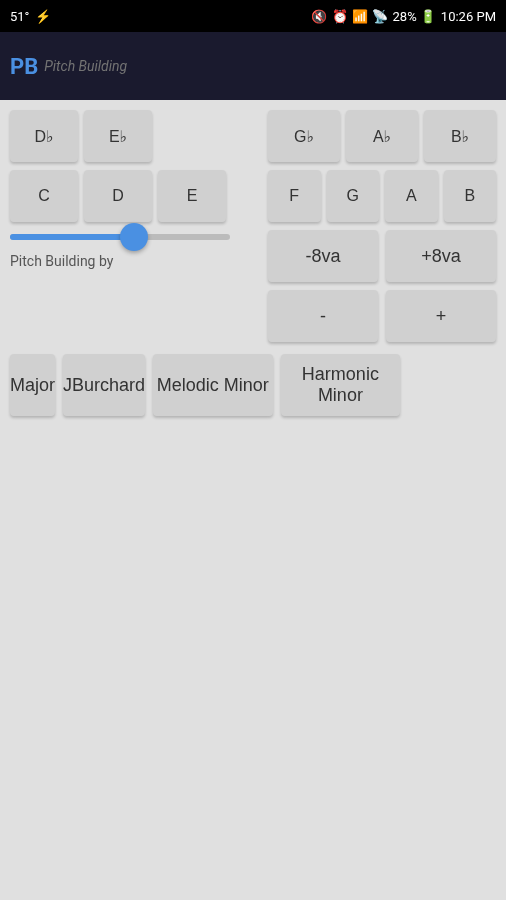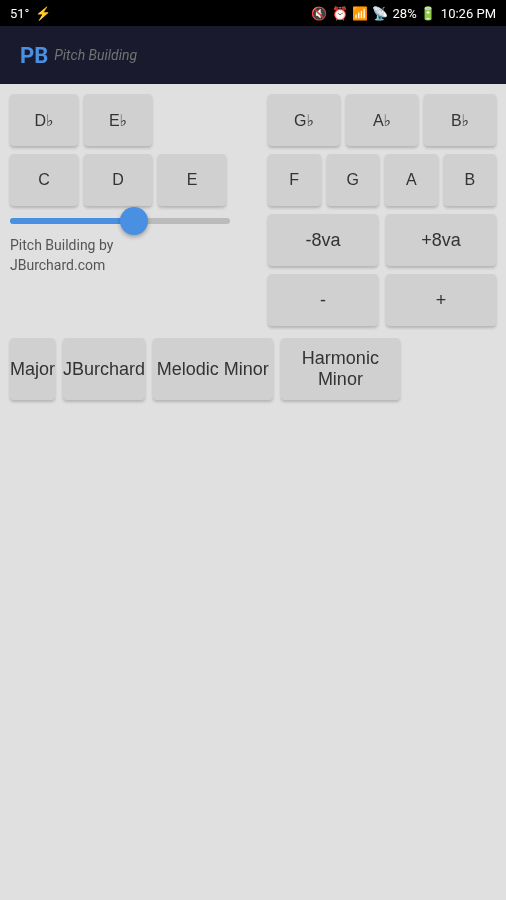--- a/index.html
+++ b/index.html
@@ -10,38 +10,38 @@
       font-family: 'Roboto', Arial, sans-serif;
       overflow: hidden;
       display: flex;
       flex-direction: column;
     }
 
     
     #status-bar {
       background: #000;
       color: #fff;
-      height: 26px;
+      height: 32px;
       display: flex;
       align-items: center;
       justify-content: space-between;
       padding: 0 10px;
       font-size: 13px;
       flex-shrink: 0;
     }
     .status-left { display: flex; align-items: center; gap: 6px; }
     .status-right { display: flex; align-items: center; gap: 4px; font-size: 13px; }
 
     
     #app-bar {
       background: #1a1a2e;
-      height: 58px;
-      display: flex;
-      align-items: center;
-      padding: 0 20px;
+      height: 68px;
+      display: flex;
+      align-items: center;
+      padding: 0 10px;
       flex-shrink: 0;
     }
     .app-bar-pb {
       color: #4a90e2;
       font-size: 22px;
       font-weight: bold;
       margin-right: 6px;
     }
     .app-bar-title {
       color: #737373;
@@ -237,21 +237,20 @@
 
       <div class="slider-container">
         <div class="slider-track">
           <div class="slider-fill"></div>
           <div class="slider-thumb"></div>
         </div>
       </div>
 
       <div class="attribution">
         <div>Pitch Building by</div>
-        <div>JBurchard.com</div>
       </div>
 
     </div>
 
     <div class="right-col">
 
       <div class="notes-row">
         <button class="note-btn" style="flex:1">G♭</button>
         <button class="note-btn" style="flex:1">A♭</button>
         <button class="note-btn" style="flex:1">B♭</button>

